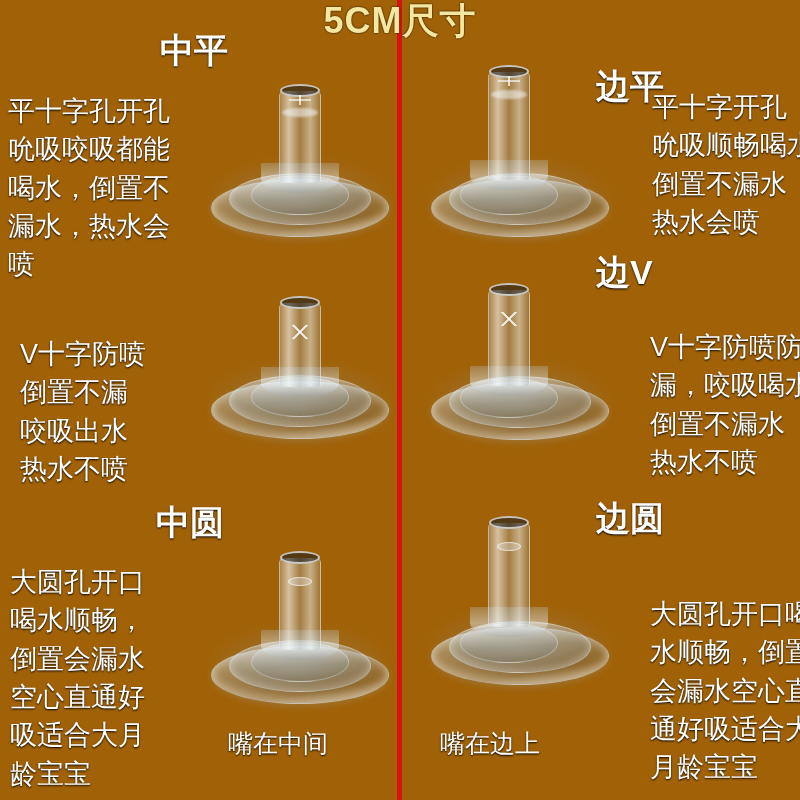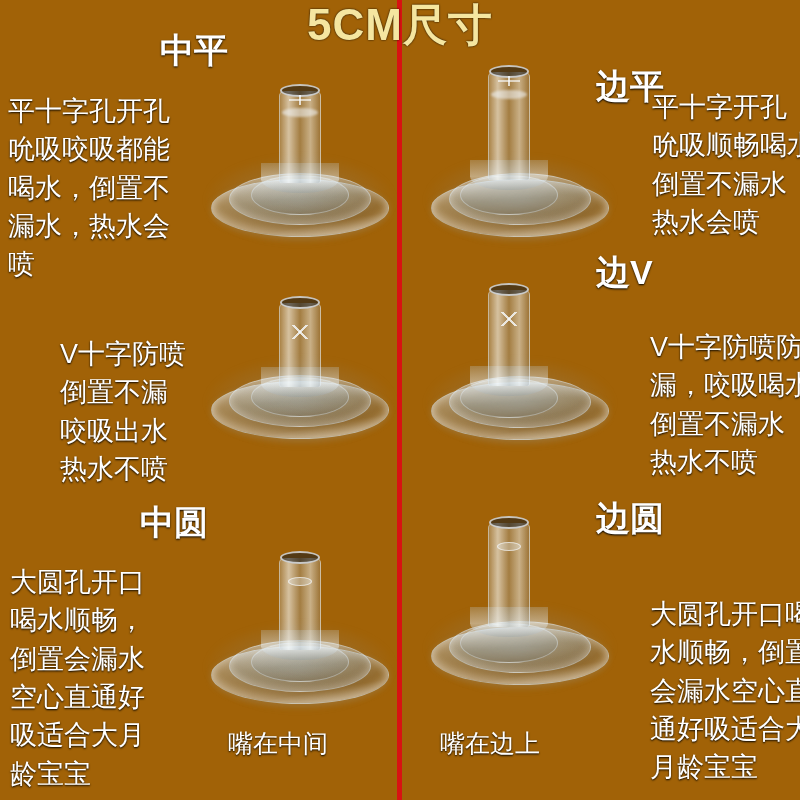--- a/index.html
+++ b/index.html
@@ -26,21 +26,21 @@
     z-index: 3;
   }
 
   
   .title {
     position: absolute;
     top: 2px;
     left: 0;
     width: 800px;
     text-align: center;
-    font-size: 44px;
+    font-size: 36px;
     font-weight: bold;
     color: #f5e6a0;
     letter-spacing: 1px;
     z-index: 6;
     text-shadow: 0 0 2px #000;
     line-height: 1.05;
   }
 
   
   .sec-label {
@@ -289,21 +289,21 @@
     <div class="glow"></div>
     <div class="base-outer"></div>
     <div class="base-mid"></div>
     <div class="base-inner" style="left:44%;"></div>
     <div class="flare" style="bottom:52px; left:44%;"></div>
     <div class="tube" style="bottom:62px; height:96px; left:44%;"></div>
     <div class="rim" style="bottom:152px; left:44%;"></div>
     <div class="slit-v" style="bottom:122px; left:44%;"></div>
   </div>
 
-  <div class="desc" style="left:20px; top:335px; width:175px;margin-left:40px;">V十字防喷
+  <div class="desc" style="left:20px; top:335px; width:175px;">V十字防喷
 倒置不漏
 咬吸出水
 热水不喷</div>
 
   <div class="sec-label" style="left:596px; top:250px;">边V</div>
   <div class="desc right" style="left:606px; top:328px; width:192px;">V十字防喷防
 漏，咬吸喝水
 倒置不漏水
 热水不喷</div>
 
@@ -322,21 +322,21 @@
     <div class="glow"></div>
     <div class="base-outer"></div>
     <div class="base-mid"></div>
     <div class="base-inner" style="left:44%;"></div>
     <div class="flare" style="bottom:56px; left:44%;"></div>
     <div class="tube" style="bottom:66px; height:104px; left:44%;"></div>
     <div class="rim" style="bottom:164px; left:44%;"></div>
     <div class="hole-round" style="bottom:142px; left:44%;"></div>
   </div>
 
-  <div class="sec-label" style="left:140px; top:500px;">中圆</div>
+  <div class="sec-label" style="left:156px; top:500px;">中圆</div>
   <div class="desc" style="left:10px; top:563px; width:180px;">大圆孔开口
 喝水顺畅，
 倒置会漏水
 空心直通好
 吸适合大月
 龄宝宝</div>
 
   <div class="sec-label" style="left:596px; top:496px;">边圆</div>
   <div class="desc right" style="left:606px; top:595px; width:192px;">大圆孔开口喝
 水顺畅，倒置

